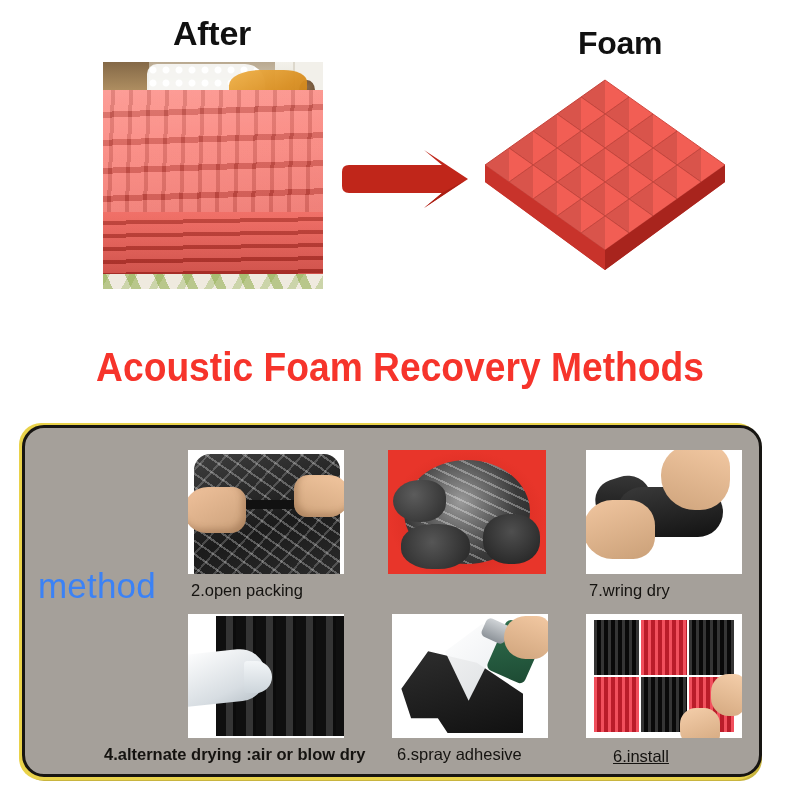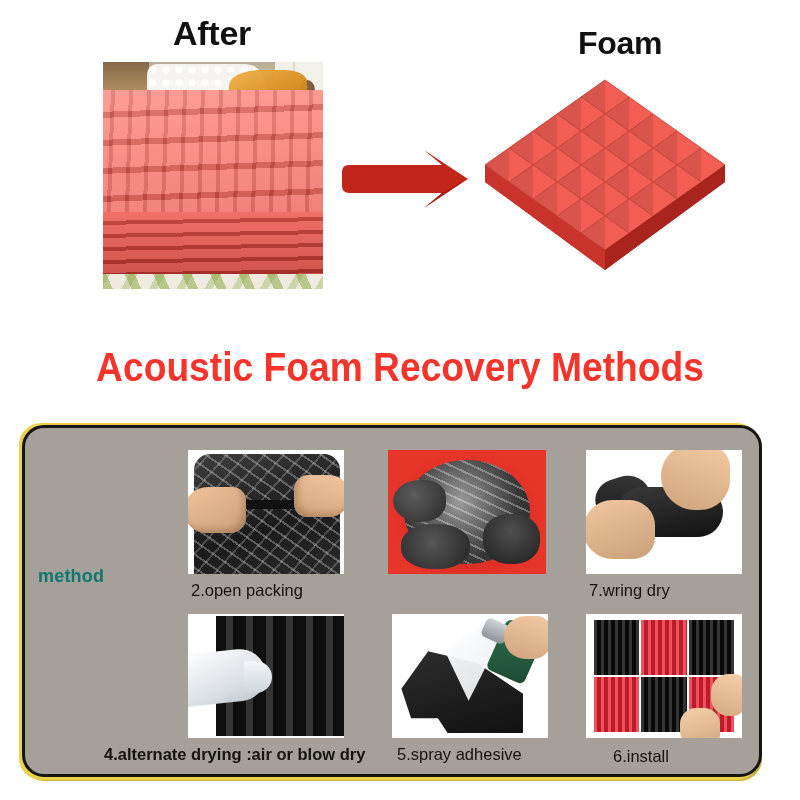--- a/index.html
+++ b/index.html
@@ -86,21 +86,21 @@
   .method-panel{
     position:absolute;left:22px;top:425px;width:740px;height:352px;
     background:#a5a09a;
     border:3px solid #171512;
     border-radius:22px;
     box-shadow:-3px 3px 0 0 #e9d24a, -3px -2px 0 0 #e9d24a, 0 4px 0 0 #c9b53f;
     box-sizing:border-box;
   }
   .method-label{
     position:absolute;left:38px;top:566px;
-    font-size:18px;font-weight:bold;color:#0f766e;
+    font-size:35px;font-weight:normal;color:#3b82f6;
     letter-spacing:0.2px;
   }
 
   .cell{position:absolute;}
   .cell .thumb{
     position:absolute;left:0;top:0;width:100%;height:100%;
     background:#ffffff;overflow:hidden;
   }
   .cap{
     position:absolute;
@@ -352,31 +352,31 @@
 
   <div class="cell" style="left:392px;top:614px;width:156px;height:124px;">
     <div class="thumb t5">
       <div class="sheet"></div>
       <div class="peel"></div>
       <div class="can"></div>
       <div class="cap"></div>
       <div class="handS"></div>
     </div>
   </div>
-  <div class="cap" style="left:397px;top:745px;">5.spray adhesive</div>
+  <div class="cap" style="left:397px;top:745px;">6.spray adhesive</div>
 
   <div class="cell" style="left:586px;top:614px;width:156px;height:124px;">
     <div class="thumb t6">
       <div class="grid">
         <div class="tile blk"></div>
         <div class="tile red"></div>
         <div class="tile blk"></div>
         <div class="tile red"></div>
         <div class="tile blk"></div>
         <div class="tile red"></div>
       </div>
       <div class="handA"></div>
       <div class="handB"></div>
     </div>
   </div>
-  <div class="cap" style="left:613px;top:747px;">6.install</div>
+  <div class="cap" style="left:613px;top:747px;text-decoration:underline;">6.install</div>
 
 </div>
 
 </body></html>

